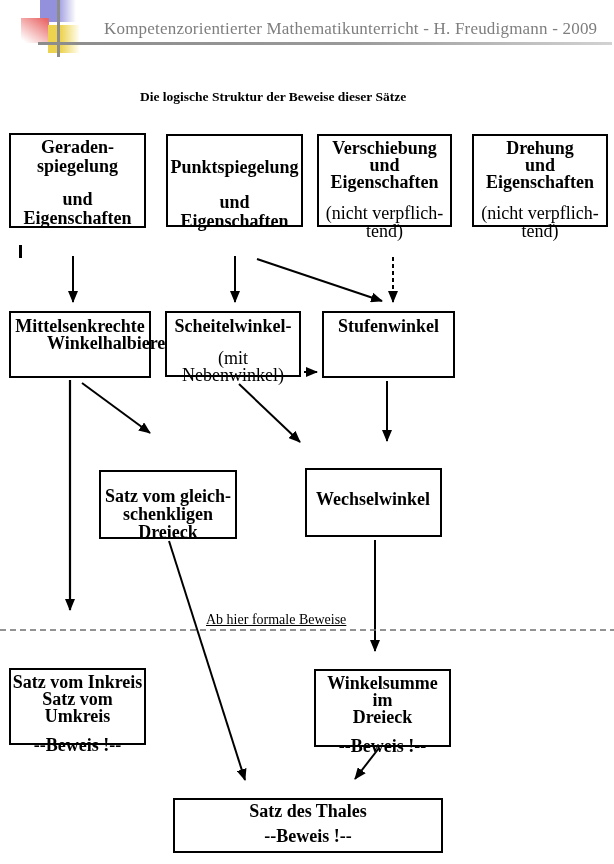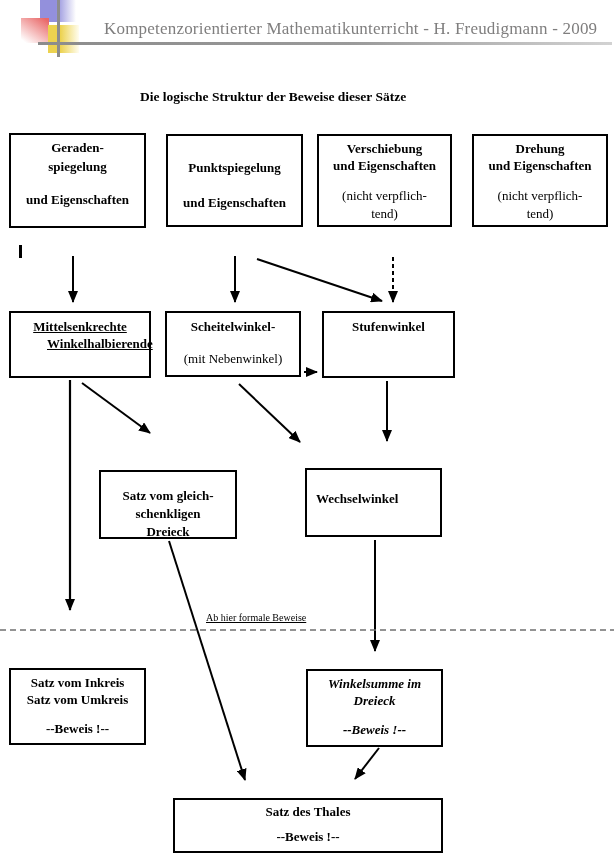--- a/index.html
+++ b/index.html
@@ -20,49 +20,49 @@
     background:linear-gradient(to right,var(--rule_gray) 0%,#9a9a9a 55%,#d2d2d2 100%);}
   .header-title{position:absolute;left:104px;top:19px;width:500px;
     font-size:17px;color:#7f7e7e;letter-spacing:0.2px;white-space:nowrap;}
 
   
   .diagram-title{position:absolute;left:140px;top:89px;width:310px;
     text-align:left;font-weight:bold;font-size:13.5px;}
 
   
   .node{position:absolute;box-sizing:border-box;background:#fff;border:2px solid #000;
-    font-weight:bold;font-size:13px;text-align:center;line-height:19px;}
+    font-weight:bold;font-size:18px;text-align:center;line-height:19px;}
   .node .rl{font-weight:normal;}
   #n-geraden{left:9px;top:133px;width:137px;height:95px;padding-top:3px;}
   #n-geraden .gap{margin-top:14px;}
   #n-punkt{left:166px;top:134px;width:137px;height:93px;padding-top:22px;}
   #n-punkt .gap{margin-top:16px;}
   #n-verschiebung{left:317px;top:134px;width:135px;height:93px;padding-top:4px;line-height:17px;}
   #n-verschiebung .gap{margin-top:13px;line-height:18px;}
   #n-verschiebung .rl{line-height:18px;}
   #n-drehung{left:472px;top:134px;width:136px;height:93px;padding-top:4px;line-height:17px;}
   #n-drehung .gap{margin-top:13px;line-height:18px;}
   #n-drehung .rl{line-height:18px;}
-  #n-mittelsenkrechte{left:9px;top:311px;width:142px;height:67px;padding-top:5px;line-height:17px;text-decoration:underline;}
+  #n-mittelsenkrechte{left:9px;top:311px;width:142px;height:67px;padding-top:5px;line-height:17px;}
   #n-mittelsenkrechte .gap{margin-top:0;padding-left:36px;}
   #n-scheitelwinkel{left:165px;top:311px;width:136px;height:66px;padding-top:5px;line-height:17px;}
   #n-scheitelwinkel .gap{margin-top:15px;}
   #n-stufenwinkel{left:322px;top:311px;width:133px;height:67px;padding-top:5px;line-height:17px;}
   #n-gleichschenklig{left:99px;top:470px;width:138px;height:69px;padding-top:15px;line-height:18px;}
   #n-wechselwinkel{left:305px;top:468px;width:137px;height:69px;padding-top:20px;
     text-align:left;padding-left:9px;line-height:18px;}
   #n-umkreis{left:9px;top:668px;width:137px;height:77px;padding-top:4px;line-height:17px;}
   #n-umkreis .gap{margin-top:12px;}
-  #n-winkelsumme{left:306px;top:669px;width:137px;height:78px;padding-top:4px;line-height:17px;font-style:italic;}
+  #n-winkelsumme{left:314px;top:669px;width:137px;height:78px;padding-top:4px;line-height:17px;}
   #n-winkelsumme .gap{margin-top:12px;}
   #n-thales{left:173px;top:798px;width:270px;height:55px;padding-top:3px;line-height:17px;}
   #n-thales .gap{margin-top:8px;}
 
   
-  .sep-label{position:absolute;left:206px;top:612px;font-size:10px;
+  .sep-label{position:absolute;left:206px;top:612px;font-size:14px;
     text-decoration:underline;white-space:nowrap;}
   .cursor-mark{position:absolute;left:19px;top:245px;width:2.5px;height:13px;background:#000;}
 
   svg.edges{position:absolute;left:0;top:0;pointer-events:none;}
 </style>
 </head>
 <body>
 
 <div class="slide">
 

